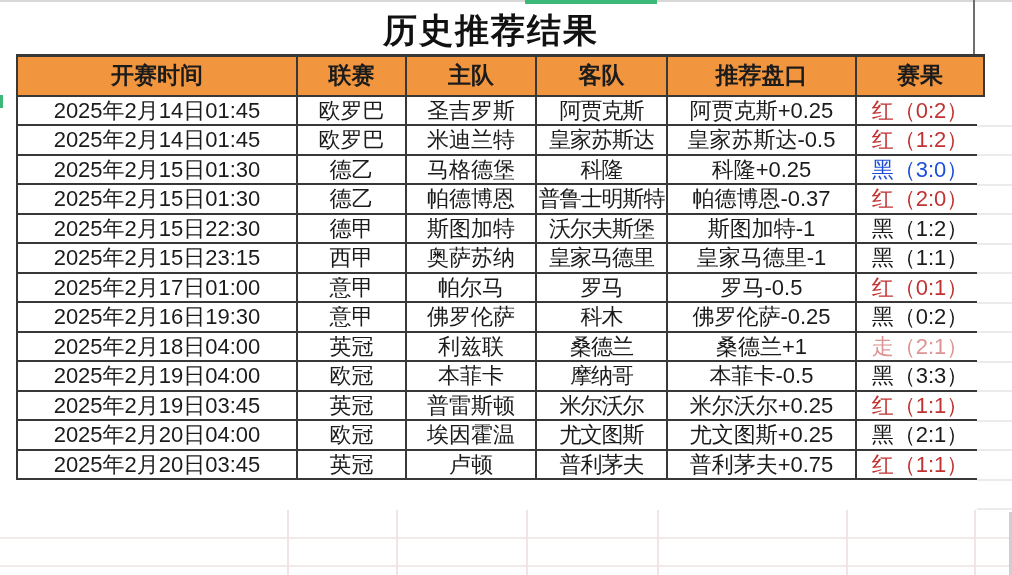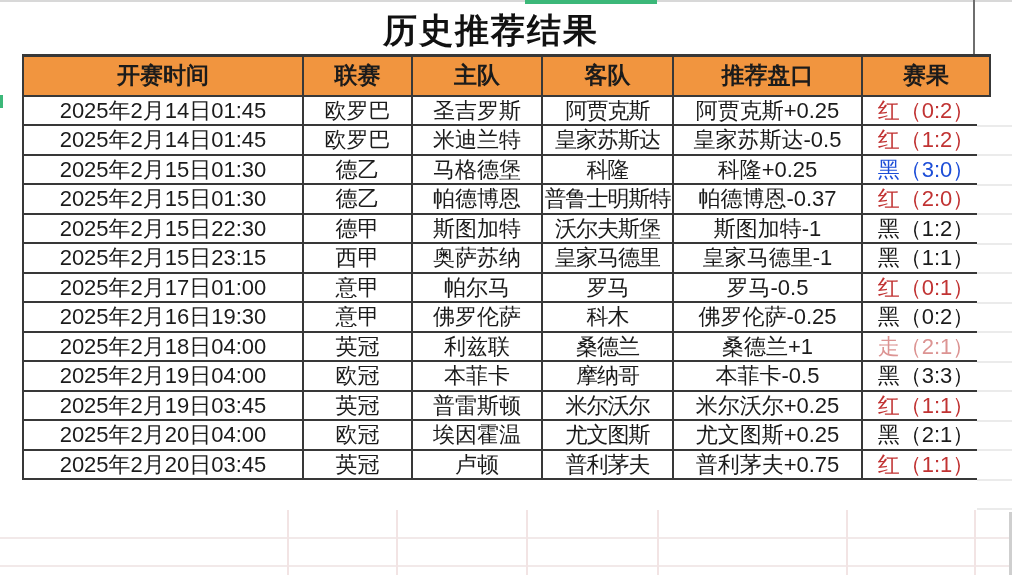--- a/index.html
+++ b/index.html
@@ -9,21 +9,21 @@
 
   .top-line   { position:absolute; left:0; top:0; width:1012px; height:2px; background:#d8d8d8; }
   .green-bar  { position:absolute; left:525px; top:0; width:132px; height:4px; background:var(--green); }
   .left-mark  { position:absolute; left:0; top:95px; width:3px; height:13px; background:var(--green); }
   .title-vline{ position:absolute; left:973px; top:0; width:2px; height:56px; background:#6e6e6e; }
 
   .title { position:absolute; left:8px; top:7px; width:966px; height:46px;
            text-align:center; font-size:34px; font-weight:bold; color:#111;
            letter-spacing:2px; line-height:46px; }
 
-  table.sheet { position:absolute; left:22px; top:54px; border-collapse:collapse; table-layout:fixed; }
+  table.sheet { position:absolute; left:16px; top:54px; border-collapse:collapse; table-layout:fixed; }
   table.sheet td { border:2px solid var(--bd); overflow:hidden; white-space:nowrap;
                    text-align:center; vertical-align:middle; padding:0;
                    font-size:22px; color:#1b1b1b; }
   table.sheet thead td { background:var(--orange); font-weight:bold; font-size:23px;
                          height:40px; border-top:3px solid var(--bd); border-bottom:2px solid var(--bd); }
   table.sheet tbody td { height:27.5px; line-height:27.5px; }
   .c-away { letter-spacing:-1px; }
 
   
   .right-strip { position:absolute; left:977px; top:97px; width:35px; height:413px;

